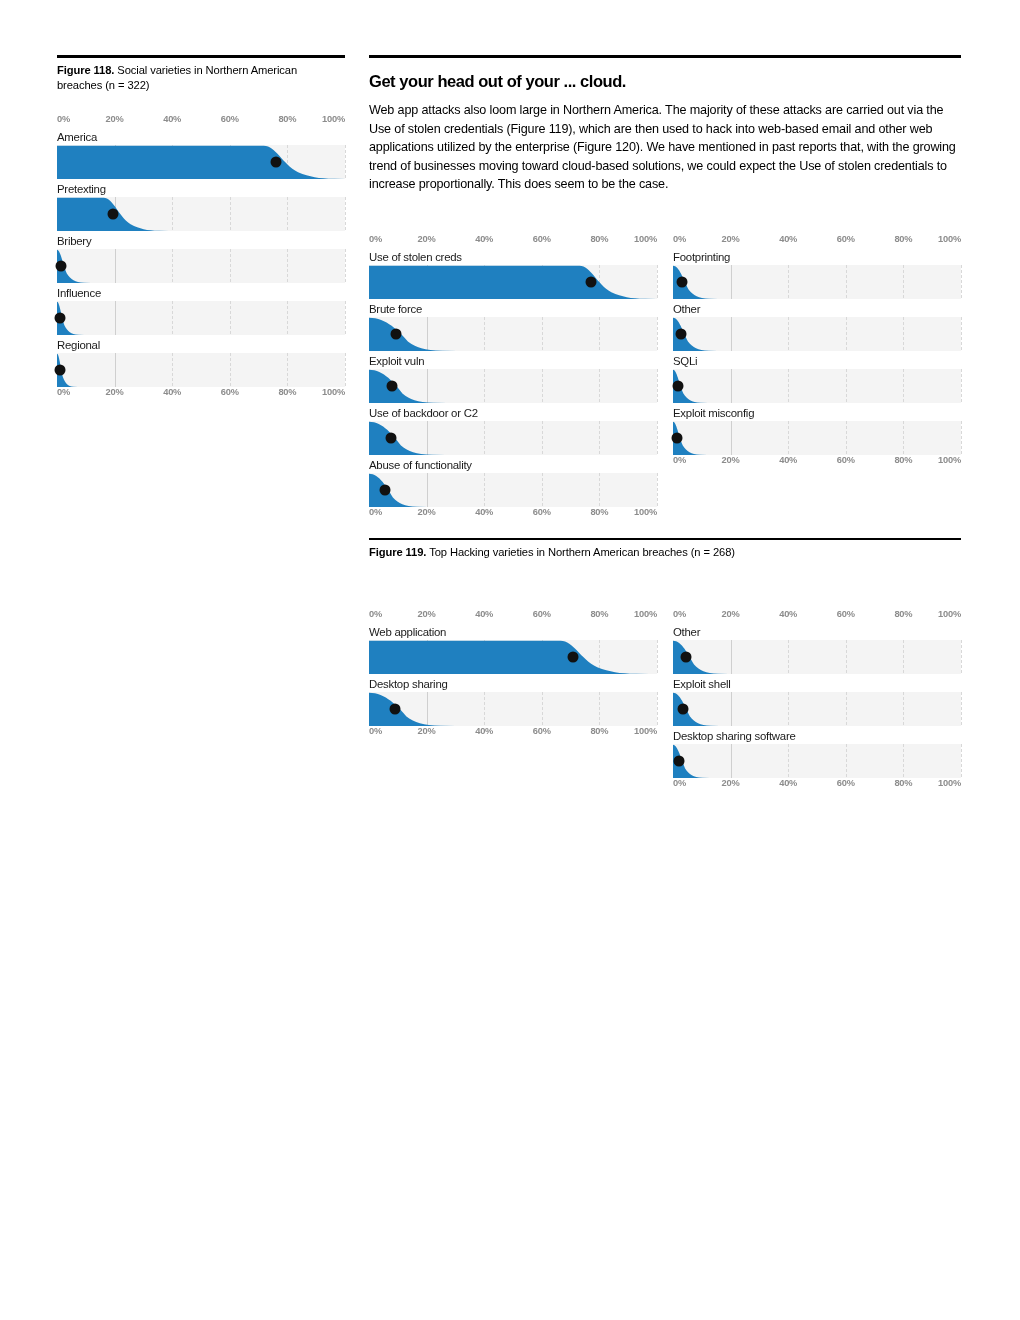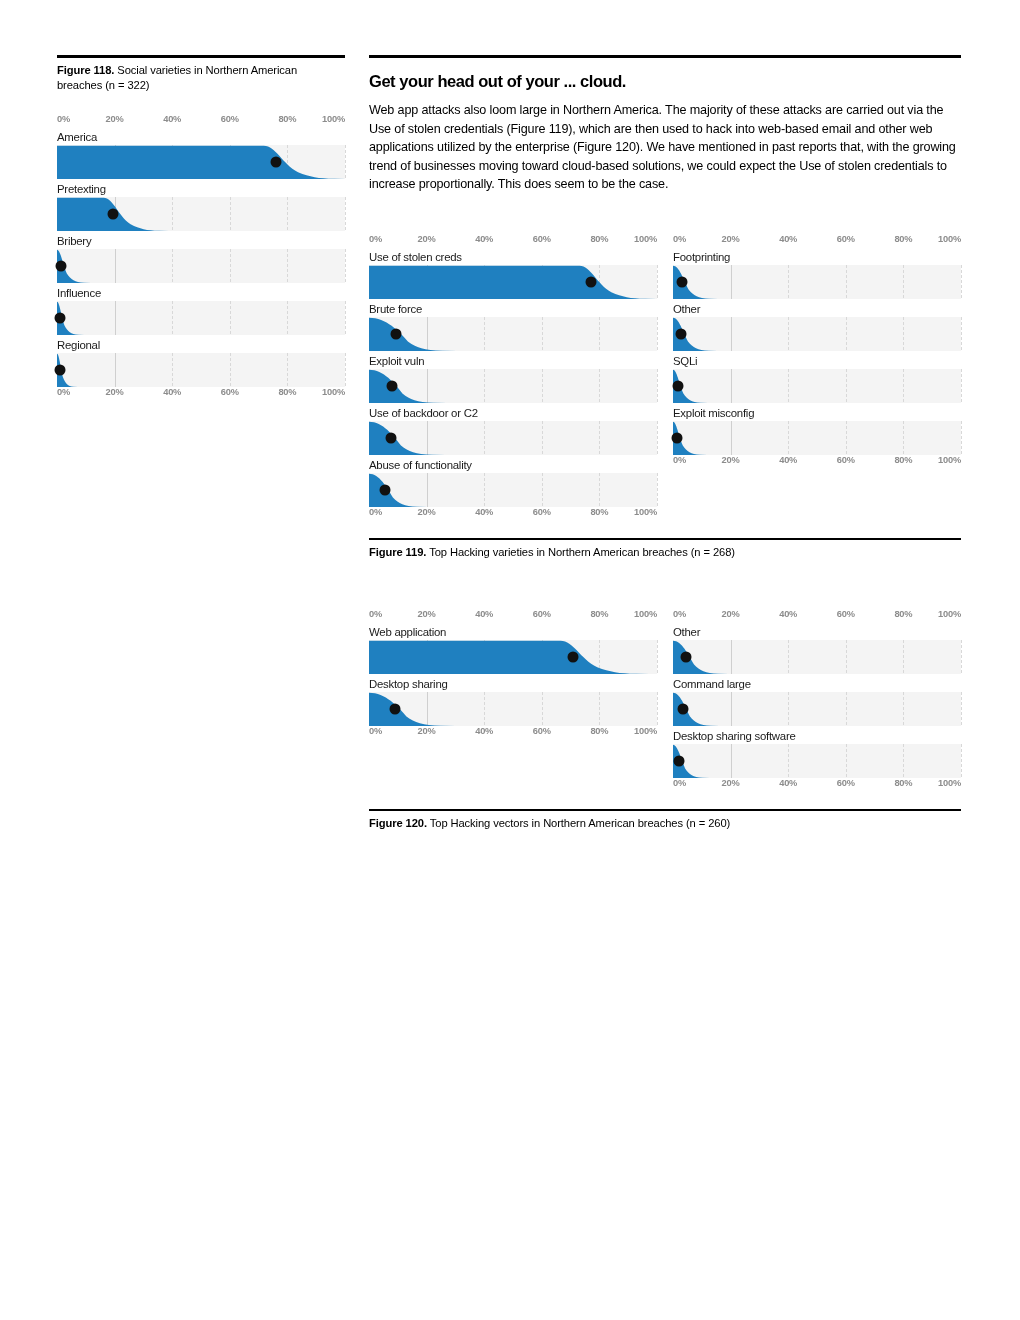--- a/index.html
+++ b/index.html
@@ -461,21 +461,21 @@
                 <div class="grid" style="left: 100%;"></div>
                 <div class="density">
                   <svg viewBox="0 0 1000 100" preserveAspectRatio="none">
                     <path d="M 0 100 L 0 2 C 30.4 2,52.0 42,73.0 72 C 94.0 90,111.5 97.5,157.0 99.2 L 192.0 100 Z" fill="#1f80c0"></path>
                   </svg>
                 </div>
                 <div class="dot" title="Other 4.5%" style="left: 4.5%; top: 50%; background: rgb(17, 17, 17);"></div>
               </div>
             </div>
             <div class="series">
-              <div class="series-label">Command large</div>
+              <div class="series-label">Exploit shell</div>
               <div class="track" style="background: rgb(244, 244, 244);">
                 <div class="grid solid" style="left: 20%;"></div>
                 <div class="grid" style="left: 40%;"></div>
                 <div class="grid" style="left: 60%;"></div>
                 <div class="grid" style="left: 80%;"></div>
                 <div class="grid" style="left: 100%;"></div>
                 <div class="density">
                   <svg viewBox="0 0 1000 100" preserveAspectRatio="none">
                     <path d="M 0 100 L 0 2 C 24.1 2,41.0 42,59.0 72 C 77.0 90,92.0 97.5,131.0 99.2 L 161.0 100 Z" fill="#1f80c0"></path>
                   </svg>
@@ -504,26 +504,20 @@
               <span class="tick" style="left: 20%;">20%</span>
               <span class="tick" style="left: 40%;">40%</span>
               <span class="tick" style="left: 60%;">60%</span>
               <span class="tick" style="left: 80%;">80%</span>
               <span class="tick last" style="left: 100%;">100%</span>
             </div>
           </div>
         </div>
       </div>
 
-    <div style="margin-top:18px;">
-      <div class="rule-thin"></div>
-      <div class="fig-caption">
-        <b>Figure 120.</b><span> Top Hacking vectors in Northern American breaches (n = 260)</span>
-      </div>
-    </div>
   </div>
 
   <div id="footer">
     <div class="footer-line"></div>
     <div class="footer-row">
       <div class="left">
         <b>2020 DBIR</b><span class="sep"></span><span>Regional analysis</span>
       </div>
       <div class="right">45</div>
     </div>

